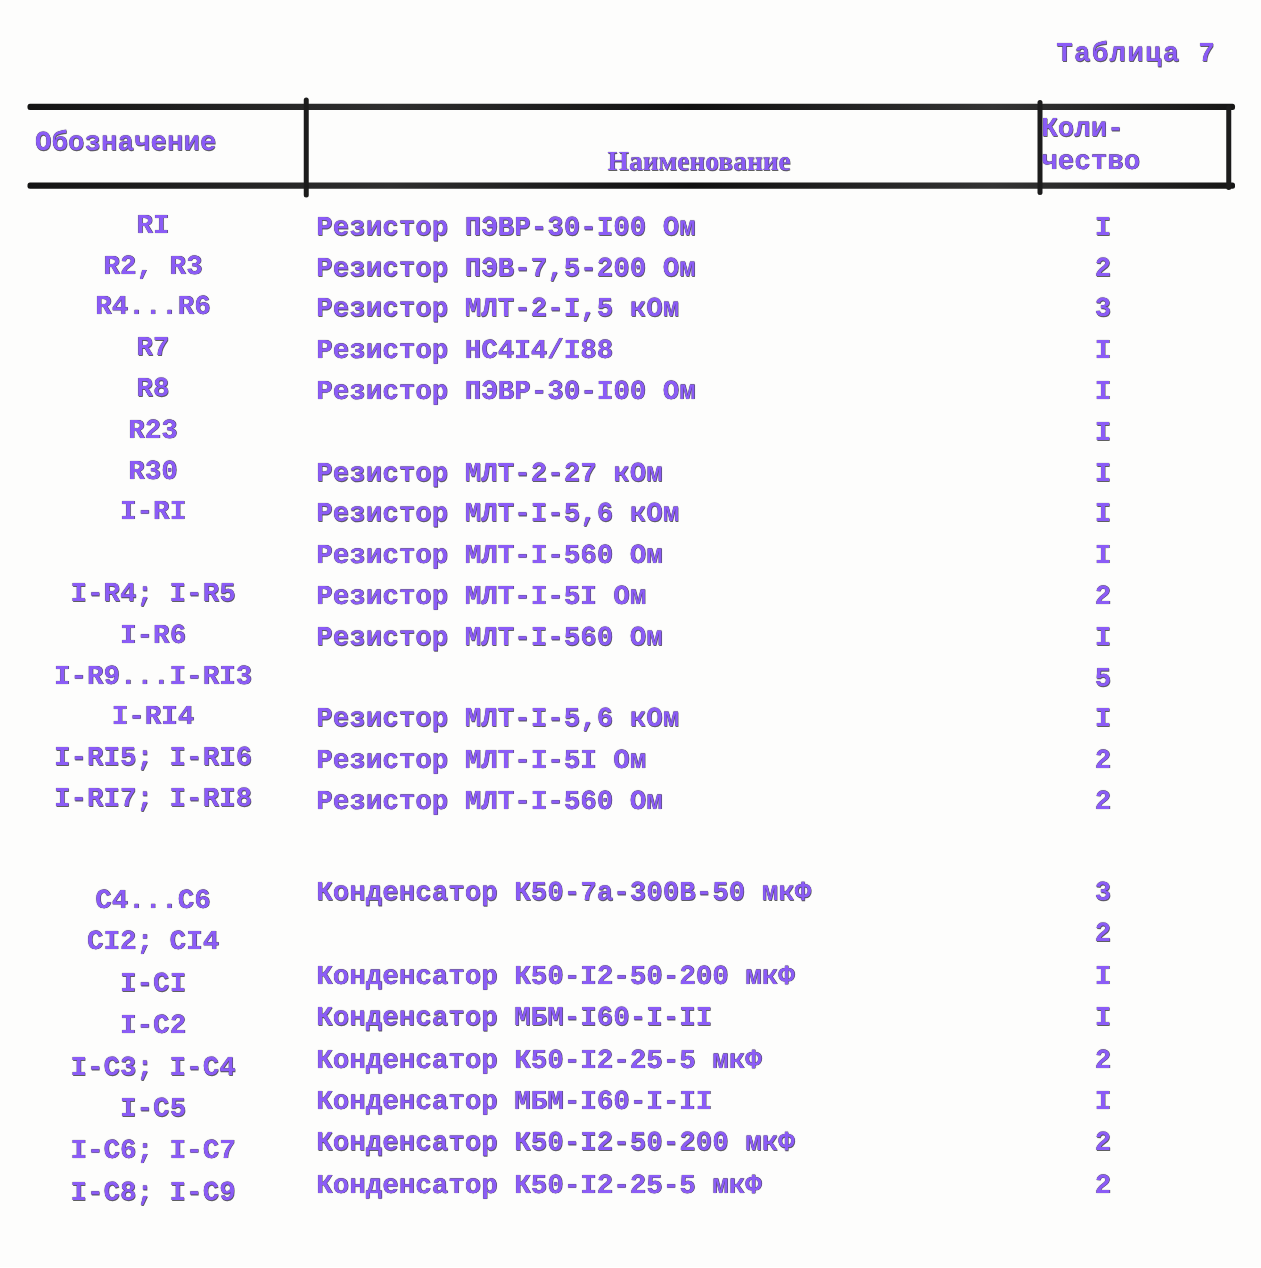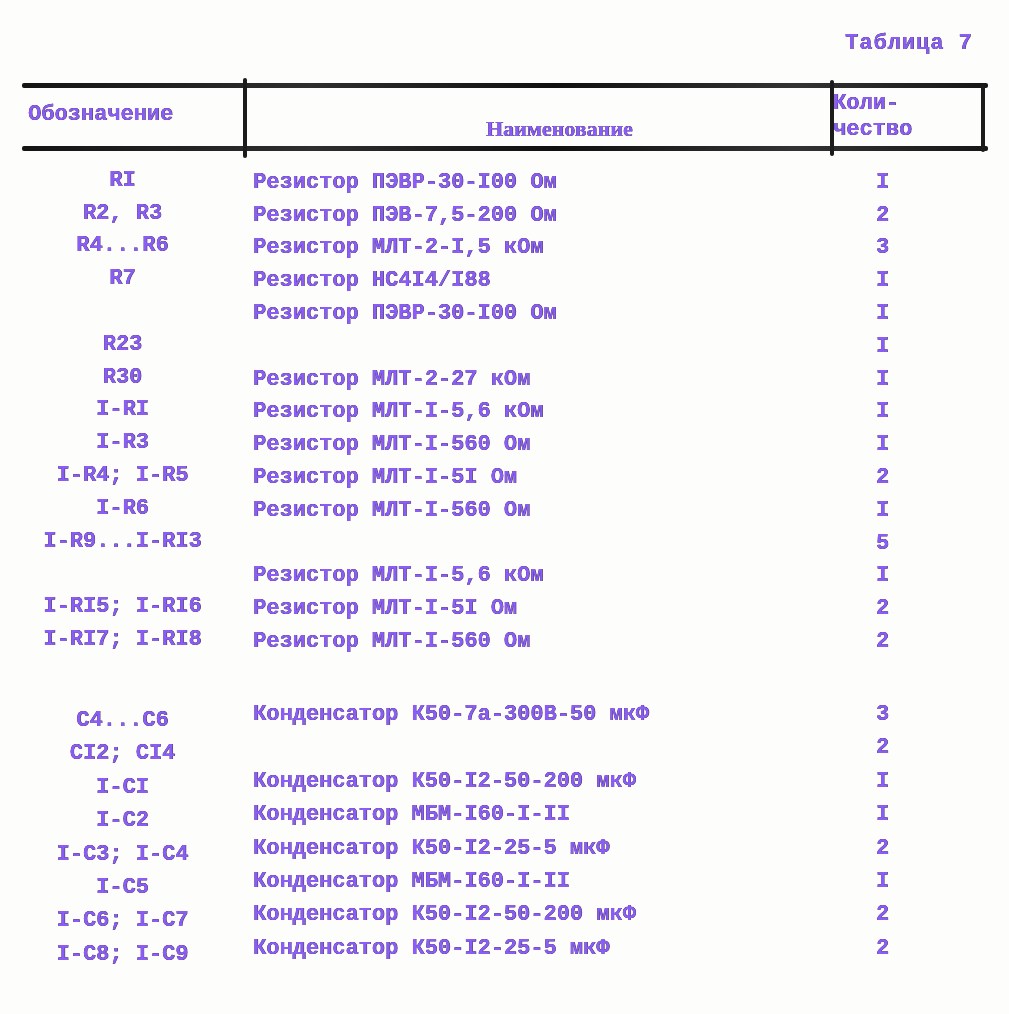--- a/index.html
+++ b/index.html
@@ -117,57 +117,58 @@
     <div class="cell-designation ink">R4...R6</div>
     <div class="cell-name ink">Резистор МЛТ-2-I,5 кОм</div>
     <div class="cell-qty ink">3</div>
   </div>
       <div class="row">
     <div class="cell-designation ink">R7</div>
     <div class="cell-name ink">Резистор НС4I4/I88</div>
     <div class="cell-qty ink">I</div>
   </div>
       <div class="row">
+    <div class="cell-designation ink">R8</div>
     <div class="cell-name ink">Резистор ПЭВР-30-I00 Ом</div>
     <div class="cell-qty ink">I</div>
   </div>
       <div class="row">
     <div class="cell-designation ink">R23</div>
     <div class="cell-qty ink">I</div>
   </div>
       <div class="row">
     <div class="cell-designation ink">R30</div>
     <div class="cell-name ink">Резистор МЛТ-2-27 кОм</div>
     <div class="cell-qty ink">I</div>
   </div>
       <div class="row">
     <div class="cell-designation ink">I-RI</div>
     <div class="cell-name ink">Резистор МЛТ-I-5,6 кОм</div>
     <div class="cell-qty ink">I</div>
   </div>
       <div class="row">
-    <div class="cell-designation ink">I-R3</div>
     <div class="cell-name ink">Резистор МЛТ-I-560 Ом</div>
     <div class="cell-qty ink">I</div>
   </div>
       <div class="row">
     <div class="cell-designation ink">I-R4; I-R5</div>
     <div class="cell-name ink">Резистор МЛТ-I-5I Ом</div>
     <div class="cell-qty ink">2</div>
   </div>
       <div class="row">
     <div class="cell-designation ink">I-R6</div>
     <div class="cell-name ink">Резистор МЛТ-I-560 Ом</div>
     <div class="cell-qty ink">I</div>
   </div>
       <div class="row">
     <div class="cell-designation ink">I-R9...I-RI3</div>
     <div class="cell-qty ink">5</div>
   </div>
       <div class="row">
+    <div class="cell-designation ink">I-RI4</div>
     <div class="cell-name ink">Резистор МЛТ-I-5,6 кОм</div>
     <div class="cell-qty ink">I</div>
   </div>
       <div class="row">
     <div class="cell-designation ink">I-RI5; I-RI6</div>
     <div class="cell-name ink">Резистор МЛТ-I-5I Ом</div>
     <div class="cell-qty ink">2</div>
   </div>
       <div class="row">
     <div class="cell-designation ink">I-RI7; I-RI8</div>

